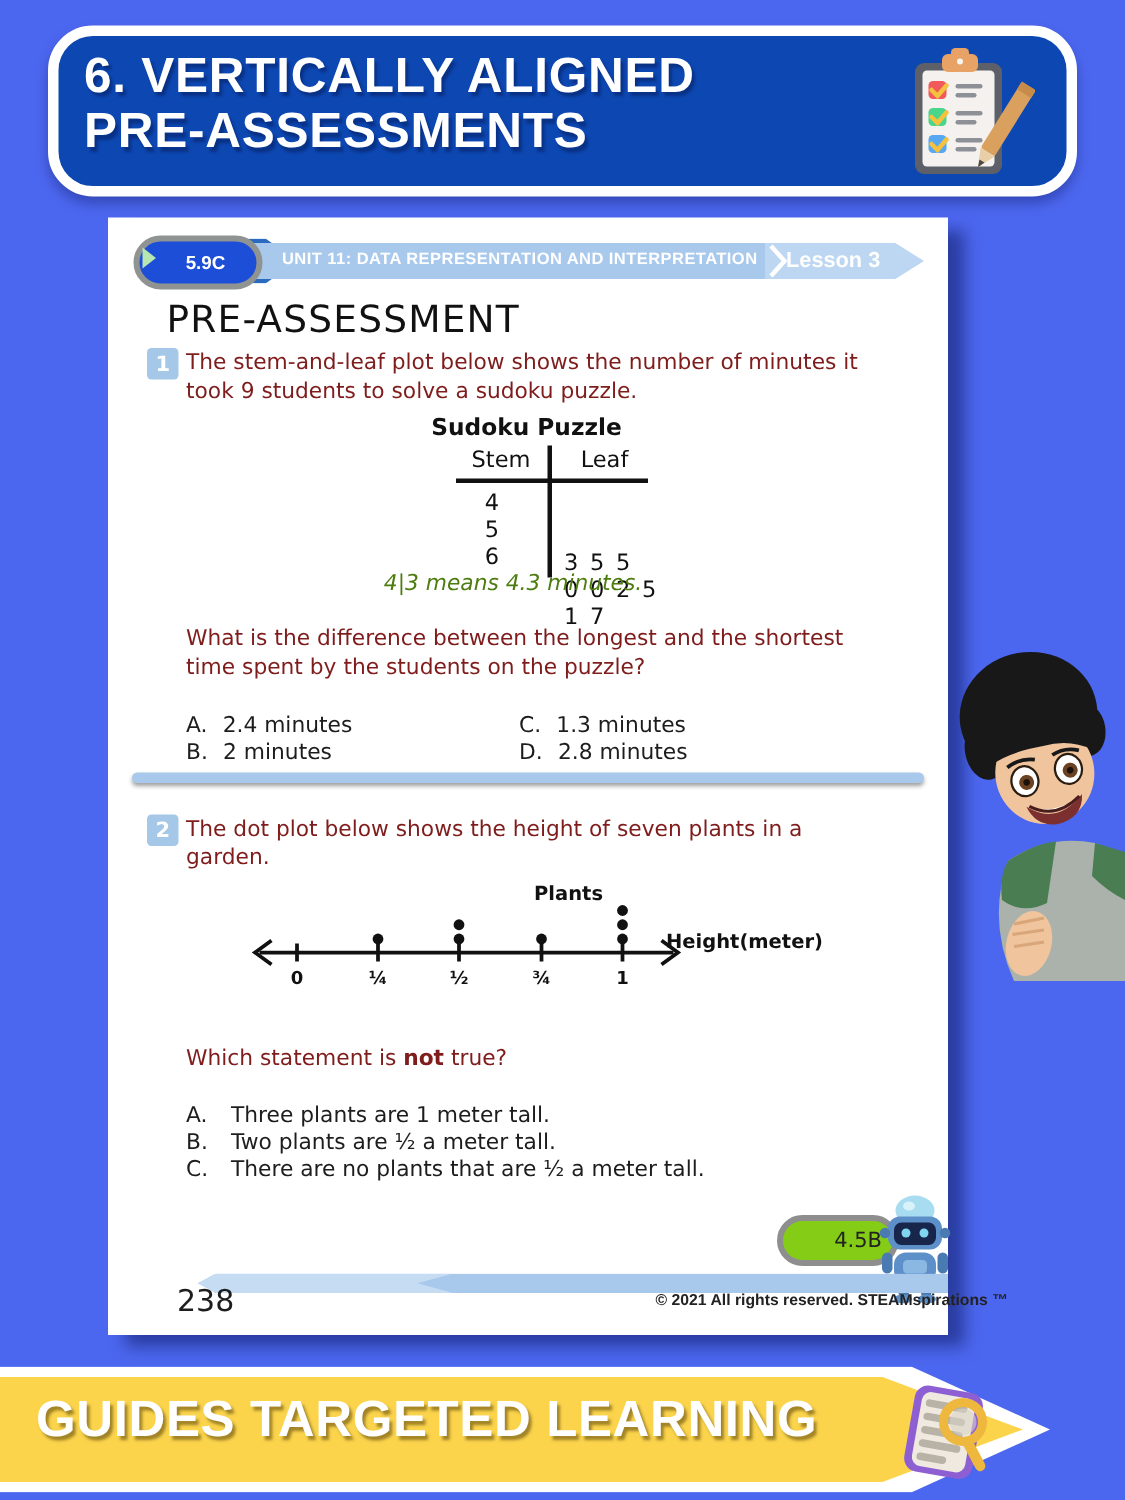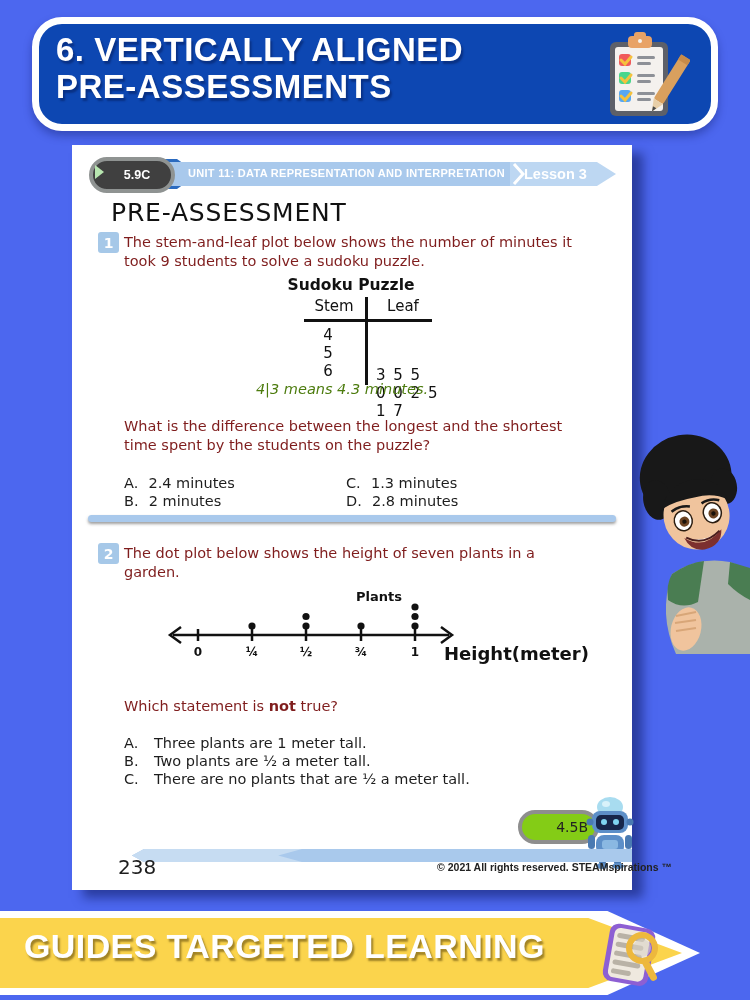--- a/index.html
+++ b/index.html
@@ -19,21 +19,21 @@
   .ribbon-band{left:90px;top:17px;width:356px;height:24px;background:#a9c9ec;border-radius:2px;}
   .ribbon-chevron{left:76px;top:14px;width:50px;height:30px;background:#2a6abf;
     clip-path:polygon(0 0,58% 0,100% 50%,58% 100%,0 100%);}
   .ribbon-lesson{left:438px;top:17px;width:106px;height:24px;background:#bdd7f2;
     clip-path:polygon(0 0,82% 0,100% 50%,82% 100%,0 100%);}
   .ribbon-sep{left:440px;top:17px;}
   .ribbon-unit{left:116px;top:22px;color:#fff;font-family:"Liberation Sans",sans-serif;
     font-weight:700;font-size:11px;letter-spacing:.3px;}
   .ribbon-lesson-label{left:452px;top:21px;color:#fff;font-family:"Liberation Sans",sans-serif;
     font-weight:700;font-size:14.5px;}
-  .std-pill{left:17px;top:12px;width:68px;height:28px;background:#404040;
+  .std-pill{left:17px;top:12px;width:68px;height:28px;background:#1d4ed8;
     border:4px solid #8f9392;border-radius:18px;color:#fff;
     font-family:"Liberation Sans",sans-serif;font-weight:700;font-size:12.5px;
     display:flex;align-items:center;justify-content:center;padding-left:10px;}
   .std-pill-tri{left:23px;top:20px;width:0;height:0;border-left:9px solid #b8e6b0;
     border-top:7px solid transparent;border-bottom:7px solid transparent;}
   .page-title{left:39px;top:53px;font-size:25px;font-weight:500;letter-spacing:.8px;color:#111;}
   
   .q-badge{width:21px;height:21px;background:#a6c8e8;border-radius:3px;color:#fff;
     font-weight:700;font-size:14px;display:flex;align-items:center;justify-content:center;}
   .body-text{font-size:14.5px;line-height:19px;color:#7f1d1d;}
@@ -44,21 +44,21 @@
   .sl-vline{left:293px;top:152px;width:3px;height:88px;background:#111;}
   .sl-hline{left:232px;top:174px;width:128px;height:3px;background:#111;}
   .sl-stem{left:231px;width:50px;text-align:center;font-size:15px;color:#111;}
   .sl-leaf{left:304px;font-size:15px;color:#111;word-spacing:3px;margin-top:40px;}
   .sl-key{left:150px;top:236px;width:240px;text-align:center;font-style:italic;font-size:14.5px;color:#4d7c0f;}
   
   .divider{left:16px;top:370px;width:528px;height:7px;background:#a9c9ec;border-radius:4px;
     box-shadow:0 2px 3px rgba(80,80,80,.55);}
   
   .dp-title{left:190px;top:444px;width:140px;text-align:right;font-weight:700;font-size:13px;color:#111;}
-  .dp-xlabel{left:372px;top:476px;font-weight:700;font-size:18px;color:#111;margin-top:22px;}
+  .dp-xlabel{left:372px;top:476px;font-weight:700;font-size:13px;color:#111;}
   
   .choice-label{color:#1d1d1d;font-size:14.5px;}
   .choice-text{color:#1d1d1d;font-size:14.5px;}
   
   .tag-pill{left:446px;top:665px;width:66px;height:26px;background:#84cc16;
     border:4px solid #8e8e8e;border-radius:17px;display:flex;align-items:center;
     justify-content:flex-end;padding-right:7px;font-size:14px;font-weight:500;color:#222;}
   
   .footer-bar{left:60px;top:704px;width:500px;height:13px;background:#a9c9ec;
     clip-path:polygon(12px 0,100% 0,100% 100%,12px 100%,0 50%);

